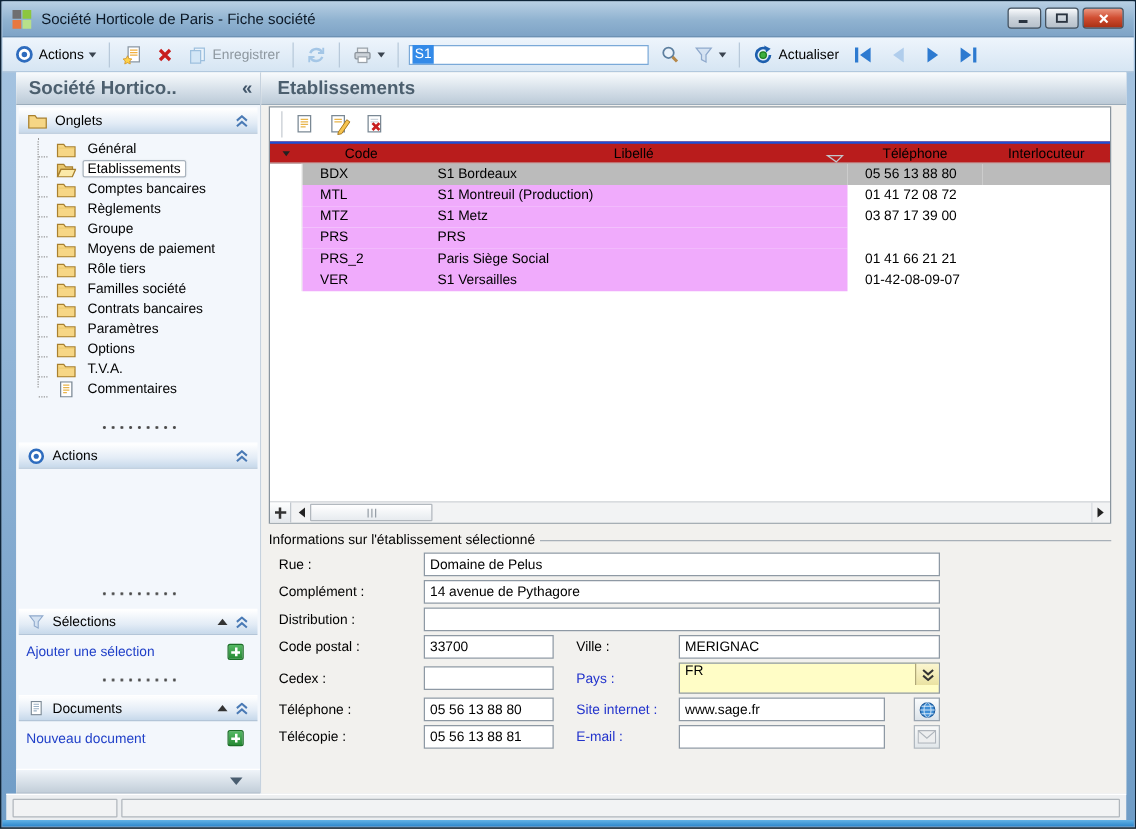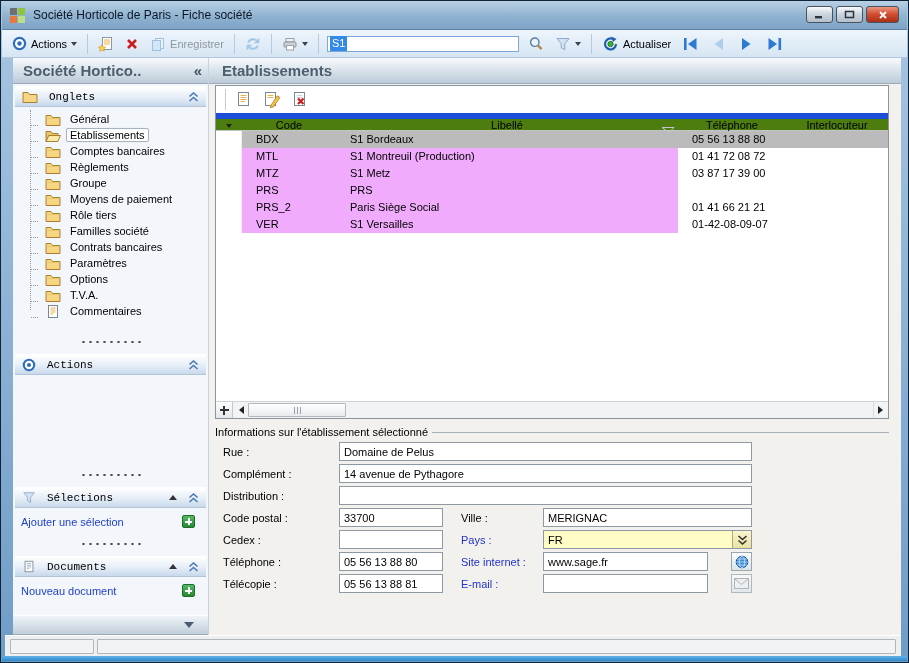--- a/index.html
+++ b/index.html
@@ -42,21 +42,21 @@
     border-right:1px solid #c6d2de;}
   .side-header,.page-header{height:26px;flex:0 0 26px;
     background:linear-gradient(#f8fbfd,#d6e0e9 55%,#bccbd8);
     border-bottom:1px solid #9aacbb;display:flex;align-items:center;
     font-weight:bold;font-size:15px;color:#4c5f6e;}
   .side-header{padding:0 6px 0 10px;}
   .chev-left{margin-left:auto;font-size:15px;font-weight:bold;color:#42566a;cursor:pointer;line-height:10px;}
   .sec-head{height:21px;flex:0 0 21px;margin:2px 2px 0;
     background:linear-gradient(#ffffff,#e3ecf6 60%,#c7d9eb);
     border-top:1px solid #fff;border-bottom:1px solid #b3c5d8;
-    display:flex;align-items:center;padding:0 7px;gap:11px;font-family:Liberation Mono, monospace;}
+    display:flex;align-items:center;padding:0 7px;gap:6px;}
   .sec-head .grow-sp{flex:1;}
   .tri-up{width:0;height:0;border-left:4px solid transparent;border-right:4px solid transparent;
     border-bottom:5px solid #333;cursor:pointer;}
   .tree{padding-top:3px;position:relative;flex:0 0 211px;}
   .tree::before{content:"";position:absolute;left:17px;top:3px;height:200px;border-left:1px dotted #969696;}
   .tab-item{height:16px;display:flex;align-items:flex-end;padding-left:32px;position:relative;cursor:pointer;}
   .tab-item::before{content:"";position:absolute;left:18px;width:7px;border-top:1px dotted #969696;}
   .ticon{flex:0 0 16px;width:16px;height:13px;margin-right:5px;position:relative;top:0;}
   .ticon svg{display:none;}
   .tab-item.icon-folder svg.i-folder{display:block;}
@@ -88,21 +88,21 @@
   .group-label{display:flex;align-items:center;margin:3px 12px 0 6px;gap:4px;white-space:nowrap;}
   .group-label::after{content:"";flex:1;border-top:1px solid #a8b0b8;margin-top:1px;}
   .g2{margin-top:7px;}
   .list-panel{margin:1px 12px 0 6px;height:334px;flex:0 0 334px;border:1px solid #8a959e;
     background:#fff;display:flex;flex-direction:column;position:relative;}
   .list-toolbar{height:27px;flex:0 0 27px;display:flex;align-items:center;padding-left:17px;gap:8px;position:relative;}
   .list-toolbar::before{content:"";position:absolute;left:9px;top:3px;bottom:3px;width:1px;background:#c6ccd2;}
   .licon{width:20px;height:18px;display:flex;align-items:center;justify-content:center;cursor:pointer;}
   .grid{flex:1;display:flex;flex-direction:column;overflow:hidden;}
   .grow{display:grid;grid-template-columns:26px 94px 342px 108px 1fr;height:17px;flex:0 0 17px;}
-  .grow.head{background:#4d7c0f;border-top:6px solid #1d4ed8;border-bottom:1px solid #c4c4c4;
+  .grow.head{background:#b91c1c;border-top:2px solid #1d4ed8;border-bottom:1px solid #c4c4c4;
     height:18px;flex-basis:18px;align-items:center;}
   .hcell{text-align:center;position:relative;color:#000;}
   .gut-head{display:flex;align-items:center;justify-content:center;cursor:pointer;}
   .gut-tri{width:0;height:0;border:3.5px solid transparent;border-top:4.5px solid #222;margin-top:4px;}
   .sort-icon{position:absolute;right:2px;top:5px;}
   .bcell{padding-left:14px;line-height:17px;white-space:nowrap;overflow:hidden;}
   .gutter{border-right:1px solid #ececec;}
   .brow .c-code,.brow .c-lib{background:#f0abfc;}
   .brow.selected .c-code,.brow.selected .c-lib,.brow.selected .c-tel,.brow.selected .c-int{background:#bbbbbb;}
   .hscroll{position:absolute;left:0;right:0;bottom:0;height:17px;border-top:1px solid #cfd4d8;
@@ -124,21 +124,21 @@
   .form{margin:4px 12px 0 6px;display:grid;grid-template-columns:114px 104px 80px 209px;
     column-gap:10px;row-gap:3px;align-items:center;}
   .flabel{padding-left:8px;white-space:nowrap;}
   .flabel.blue{color:#2233cc;}
   input.fi{height:19px;border:1px solid #8e99a4;background:#fff;width:100%;
     font:11px "Liberation Sans",sans-serif;padding:1px 4px;color:#000;}
   .wide{grid-column:2/5;}
   .col2{grid-column:2;}
   .col3{grid-column:3;}
   .col4{grid-column:4;}
-  .combo{display:flex;height:19px;border:1px solid #8e99a4;background:#fffdc6;align-items:center;cursor:pointer;}
+  .combo{display:flex;height:25px;border:1px solid #8e99a4;background:#fffdc6;cursor:pointer;}
   .combo .val{flex:1;padding-left:4px;}
   .combo .cbtn{width:19px;height:17px;flex:0 0 19px;background:linear-gradient(#fbf6cf,#eae2a2);
     border-left:1px solid #b0a878;display:flex;align-items:center;justify-content:center;}
   .with-btn{display:flex;align-items:center;gap:24px;}
   .with-btn input{flex:1;min-width:0;}
   .side-btn{width:21px;height:19px;flex:0 0 21px;margin-left:-1px;border:1px solid #9aa5b0;
     background:linear-gradient(#fafcfd,#dde4ea);display:flex;align-items:center;justify-content:center;cursor:pointer;}
   .side-btn.disabled{opacity:.75;}
   
   .statusbar{position:absolute;left:4px;right:7px;bottom:6px;height:21px;background:#edeff1;

